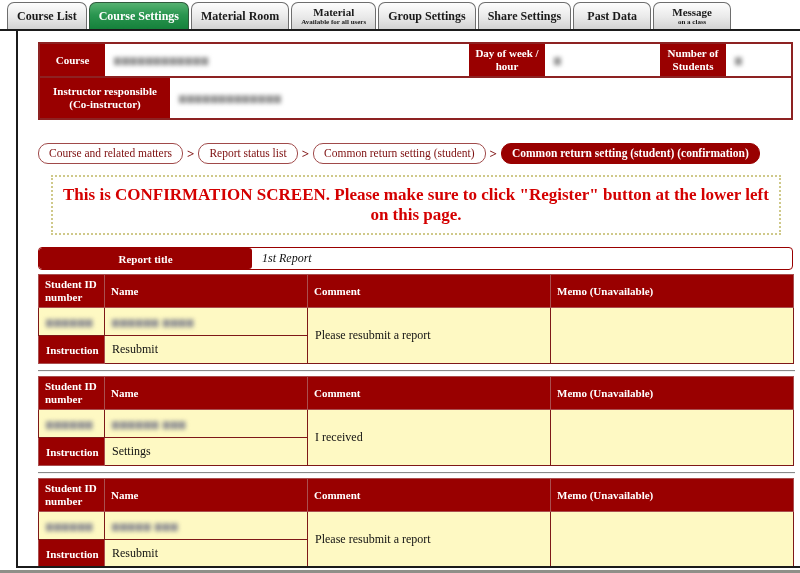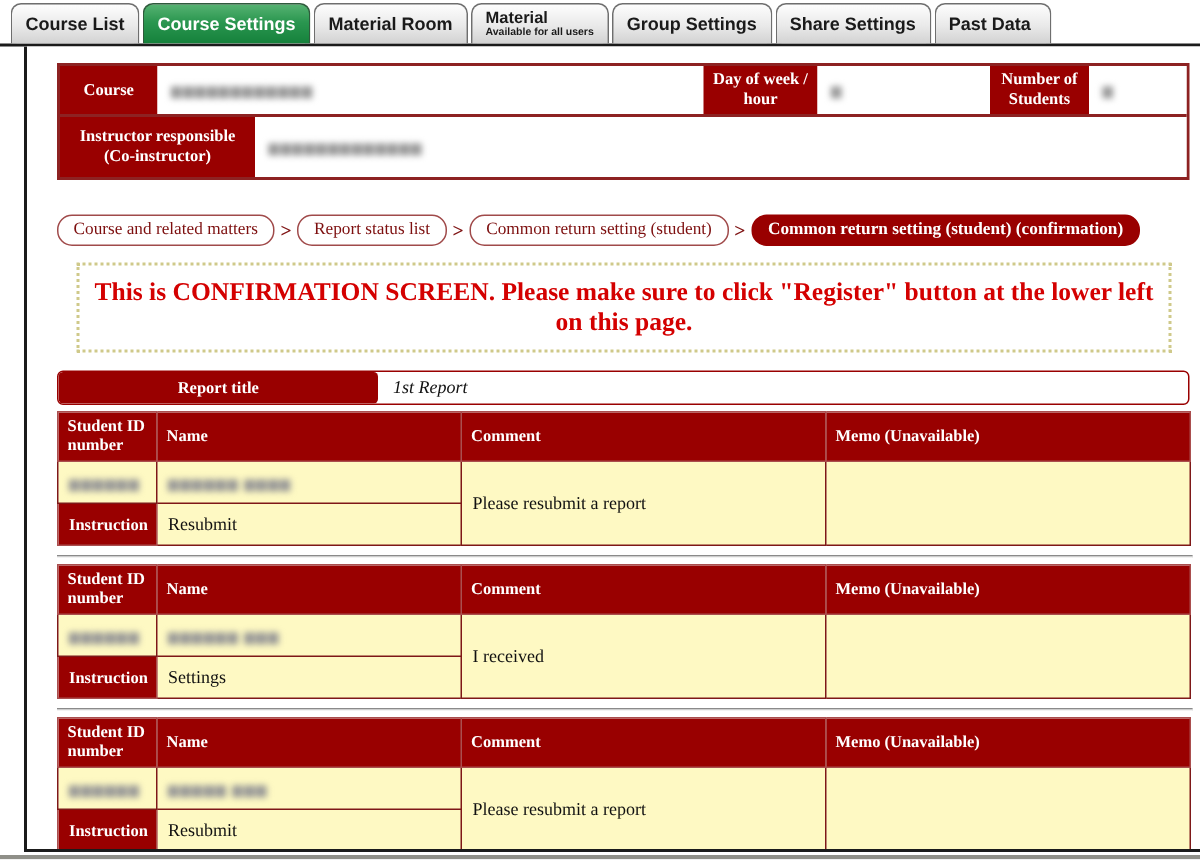--- a/index.html
+++ b/index.html
@@ -7,22 +7,22 @@
   .screen { position: relative; width: 800px; height: 573px; background: #fff;
             font-family: "Liberation Serif", serif; overflow: hidden; }
 
   
   .tabbar { position: absolute; top: 0; left: 0; width: 800px; height: 31px;
             border-bottom: 2px solid #1b1b1b; display: flex; align-items: flex-end;
             padding-left: 7px; background: #fff; }
   .tab { margin-right: 2px; height: 27px; min-width: 78px; padding: 1px 9px;
          border: 1px solid #6e6e6e; border-bottom: none; border-radius: 7px 7px 0 0;
          background: linear-gradient(180deg, #fdfdfd 0%, #e9e9e9 55%, #d2d2d2 100%);
-         display: flex; flex-direction: column; align-items: flex-start; justify-content: center;
-         font-family: Liberation Sans, sans-serif; font-weight: bold; font-size: 12px;
+         display: flex; flex-direction: column; align-items: center; justify-content: center;
+         font-family: Liberation Serif, serif; font-weight: bold; font-size: 12px;
          color: #1a1a1a; cursor: pointer; }
   .tab .main { line-height: 13px; white-space: nowrap; }
   .tab .sub { font-size: 7px; font-weight: bold; line-height: 8px; white-space: nowrap; }
   .tab.two-line .main { font-size: 11px; line-height: 11px; }
   .tab.active { background: linear-gradient(180deg, #56b271 0%, #2a9650 45%, #15813b 100%);
                 color: #fff; border-color: #2f5a3c; }
 
   
   .frame { position: absolute; top: 31px; left: 16px; width: 793px; height: 537px;
            border: 2px solid #1b1b1b; border-top: none; background: #fff;
@@ -116,20 +116,24 @@
       <span class="sub">Available for all users</span>
     </div>
     <div class="tab">
       <span class="main">Group Settings</span>
     </div>
     <div class="tab">
       <span class="main">Share Settings</span>
     </div>
     <div class="tab">
       <span class="main">Past Data</span>
+    </div>
+    <div class="tab two-line">
+      <span class="main">Message</span>
+      <span class="sub">on a class</span>
     </div>
   </div>
 
   <div class="frame">
 
     <div class="course-info">
       <div class="ci-row r1">
         <div class="ci-label w-course-l">Course</div>
         <div class="ci-value w-course-v">
           <span class="blur">▆▆▆▆▆▆▆▆▆▆▆▆</span>

